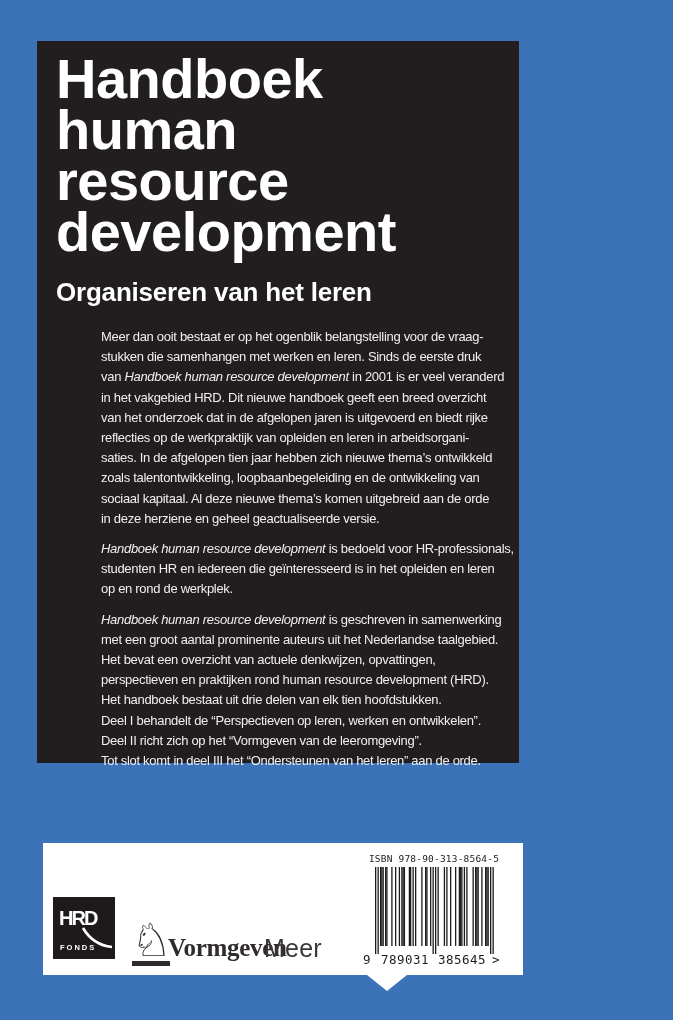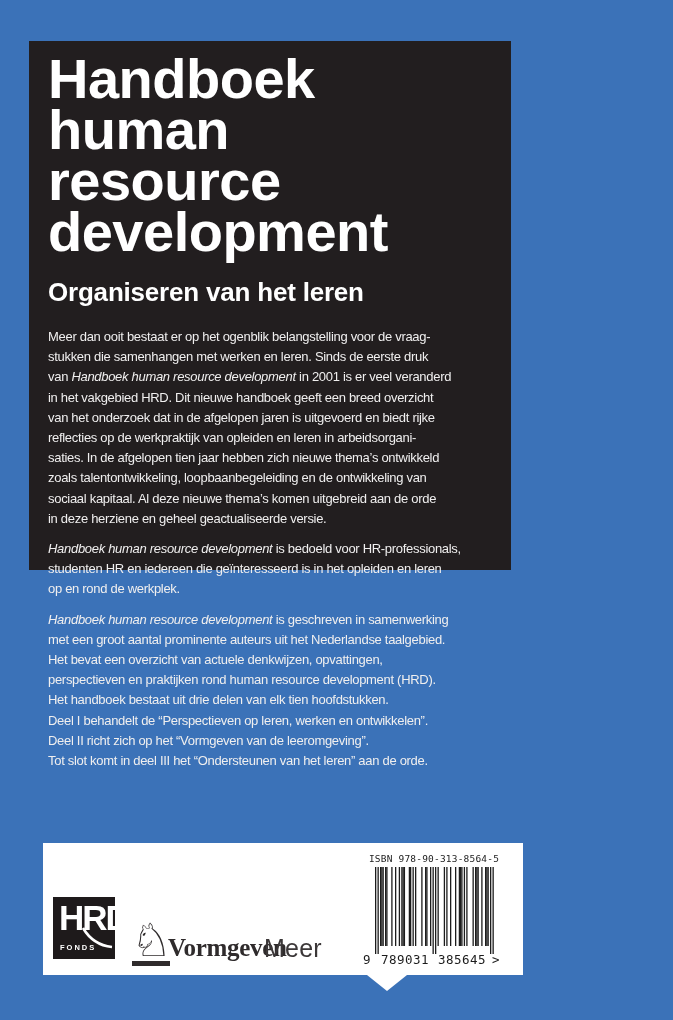--- a/index.html
+++ b/index.html
@@ -7,22 +7,22 @@
   .page {
     position: relative;
     width: 673px; height: 1020px;
     background: #3b72b8;
     overflow: hidden;
     font-family: "Liberation Sans", sans-serif;
   }
   
   .panel {
     position: absolute;
-    left: 29px; top: 41px;
-    width: 482px; height: 529px;
+    left: 37px; top: 41px;
+    width: 482px; height: 722px;
     background: #221e1f;
     padding: 12px 16px 0 19px;
   }
   .title {
     margin: 0;
     color: #ffffff;
     font-size: 56px;
     line-height: 51px;
     font-weight: bold;
     letter-spacing: -0.5px;
@@ -35,20 +35,21 @@
     line-height: 30px;
     font-weight: bold;
     letter-spacing: -0.2px;
   }
   .body-text {
     margin-top: 20px;
     color: #f0efef;
     font-size: 13px;
     line-height: 20.2px;
     letter-spacing: -0.3px;
+    margin-left: 45px;
   }
   .body-par { margin: 0 0 10px; white-space: pre; }
   .body-par .it { font-style: italic; }
 
   
   .strip {
     position: absolute;
     left: 43px; top: 843px;
     width: 480px; height: 132px;
     background: #ffffff;
@@ -64,21 +65,21 @@
   
   .hrd-logo {
     position: absolute;
     left: 10px; top: 54px;
     width: 62px; height: 62px;
     background: #1e1a1b;
   }
   .hrd-text {
     position: absolute; left: 6px; top: 7px;
     color:#fff; font-weight: bold;
-    font-size: 35px; line-height: 28px;
+    font-size: 20px; line-height: 28px;
     letter-spacing: -2px;
   }
   .hrd-swoosh { position: absolute; left: 0; top: 0; }
   .hrd-sub {
     position: absolute; left: 7px; bottom: 7px;
     color: #fff; font-weight: bold;
     font-size: 7.5px; letter-spacing: 2px;
   }
   
   .springer { position: absolute; left: 88px; top: 84px; width: 250px; height: 48px; }

